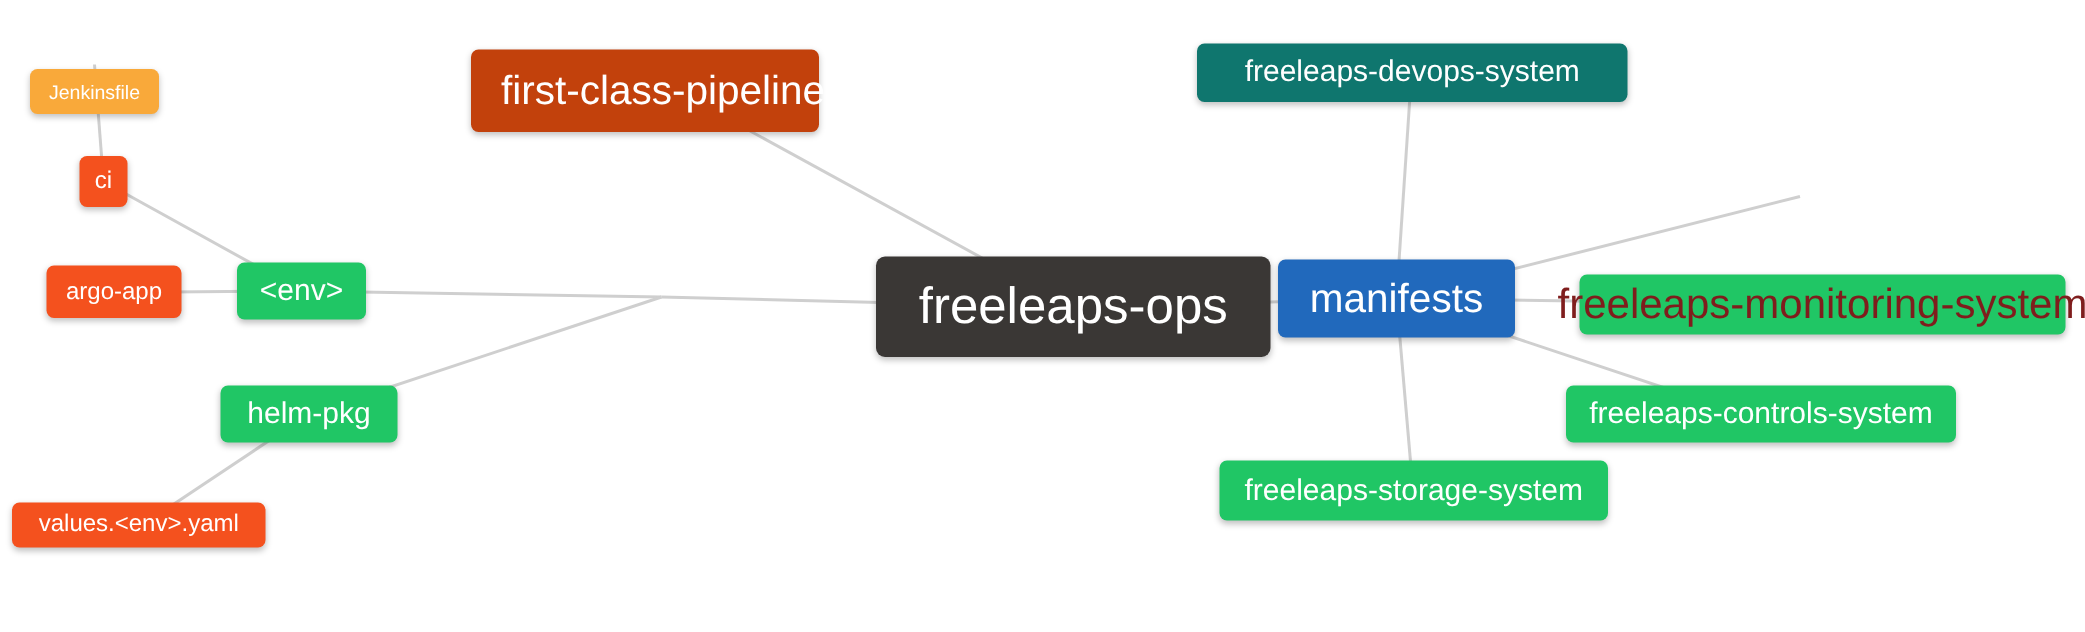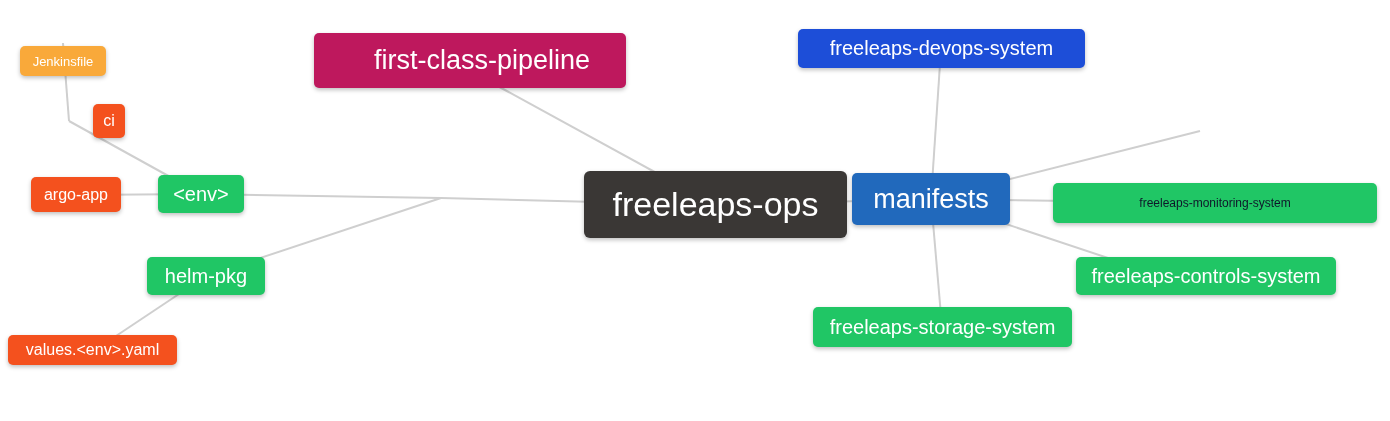--- a/index.html
+++ b/index.html
@@ -53,29 +53,29 @@
     <line x1="715" y1="205" x2="931" y2="199" stroke="#cfcfcf"></line>
     <line x1="931" y1="199" x2="941" y2="49" stroke="#cfcfcf"></line>
     <line x1="931" y1="199" x2="1200" y2="131" stroke="#cfcfcf"></line>
     <line x1="931" y1="199" x2="1215" y2="203" stroke="#cfcfcf"></line>
     <line x1="931" y1="199" x2="1162" y2="276" stroke="#cfcfcf"></line>
     <line x1="931" y1="199" x2="942" y2="327" stroke="#cfcfcf"></line>
   </svg>
 
   <div class="node root" style="left: 584px; top: 171px; width: 263px; height: 67px; font-size: 34px; background-color: rgb(58, 55, 53); color: rgb(255, 255, 255);">freeleaps-ops</div>
 
-  <div class="node l1" style="left: 314px; top: 33px; width: 312px; height: 55px; font-size: 27px; background-color: #be185d; color: rgb(255, 255, 255); padding-left: 24px;">first-class-pipeline</div>
+  <div class="node l1" style="left: 314px; top: 33px; width: 232px; height: 55px; font-size: 27px; background-color: #c2410c; color: rgb(255, 255, 255); padding-left: 24px;">first-class-pipeline</div>
   <div class="node l1" style="left: 852px; top: 173px; width: 158px; height: 52px; font-size: 27px; background-color: rgb(33, 105, 188); color: rgb(255, 255, 255);">manifests</div>
 
   <div class="node l2" style="left: 158px; top: 175px; width: 86px; height: 38px; font-size: 20px; background-color: rgb(32, 198, 101); color: rgb(255, 255, 255);">&lt;env&gt;</div>
   <div class="node l2" style="left: 147px; top: 257px; width: 118px; height: 38px; font-size: 20px; background-color: rgb(32, 198, 101); color: rgb(255, 255, 255);">helm-pkg</div>
-  <div class="node l2" style="left: 798px; top: 29px; width: 287px; height: 39px; font-size: 20px; background-color: #1d4ed8; color: rgb(255, 255, 255);">freeleaps-devops-system</div>
-  <div class="node l2" style="left: 1053px; top: 183px; width: 324px; height: 40px; font-size: 12px; background-color: rgb(32, 198, 101); color: #0f172a;">freeleaps-monitoring-system</div>
-  <div class="node l2" style="left: 1076px; top: 257px; width: 260px; height: 38px; font-size: 20px; background-color: rgb(32, 198, 101); color: rgb(255, 255, 255);">freeleaps-controls-system</div>
+  <div class="node l2" style="left: 798px; top: 29px; width: 287px; height: 39px; font-size: 20px; background-color: #0f766e; color: rgb(255, 255, 255);">freeleaps-devops-system</div>
+  <div class="node l2" style="left: 1053px; top: 183px; width: 324px; height: 40px; font-size: 28px; background-color: rgb(32, 198, 101); color: #7f1d1d;">freeleaps-monitoring-system</div>
+  <div class="node l2" style="left: 1044px; top: 257px; width: 260px; height: 38px; font-size: 20px; background-color: rgb(32, 198, 101); color: rgb(255, 255, 255);">freeleaps-controls-system</div>
   <div class="node l2" style="left: 813px; top: 307px; width: 259px; height: 40px; font-size: 20px; background-color: rgb(32, 198, 101); color: rgb(255, 255, 255);">freeleaps-storage-system</div>
 
-  <div class="node l3" style="left: 53px; top: 104px; width: 32px; height: 34px; font-size: 16px; background-color: rgb(244, 81, 30); color: rgb(255, 255, 255); margin-left: 40px;">ci</div>
+  <div class="node l3" style="left: 53px; top: 104px; width: 32px; height: 34px; font-size: 16px; background-color: rgb(244, 81, 30); color: rgb(255, 255, 255);">ci</div>
   <div class="node l3" style="left: 31px; top: 177px; width: 90px; height: 35px; font-size: 16px; background-color: rgb(244, 81, 30); color: rgb(255, 255, 255);">argo-app</div>
   <div class="node l3" style="left: 8px; top: 335px; width: 169px; height: 30px; font-size: 16px; background-color: rgb(244, 81, 30); color: rgb(255, 255, 255);">values.&lt;env&gt;.yaml</div>
 
   <div class="node l4" style="left: 20px; top: 46px; width: 86px; height: 30px; font-size: 13px; background-color: rgb(249, 169, 58); color: rgb(255, 255, 255);">Jenkinsfile</div>
 
 </div>
 
 </body></html>

